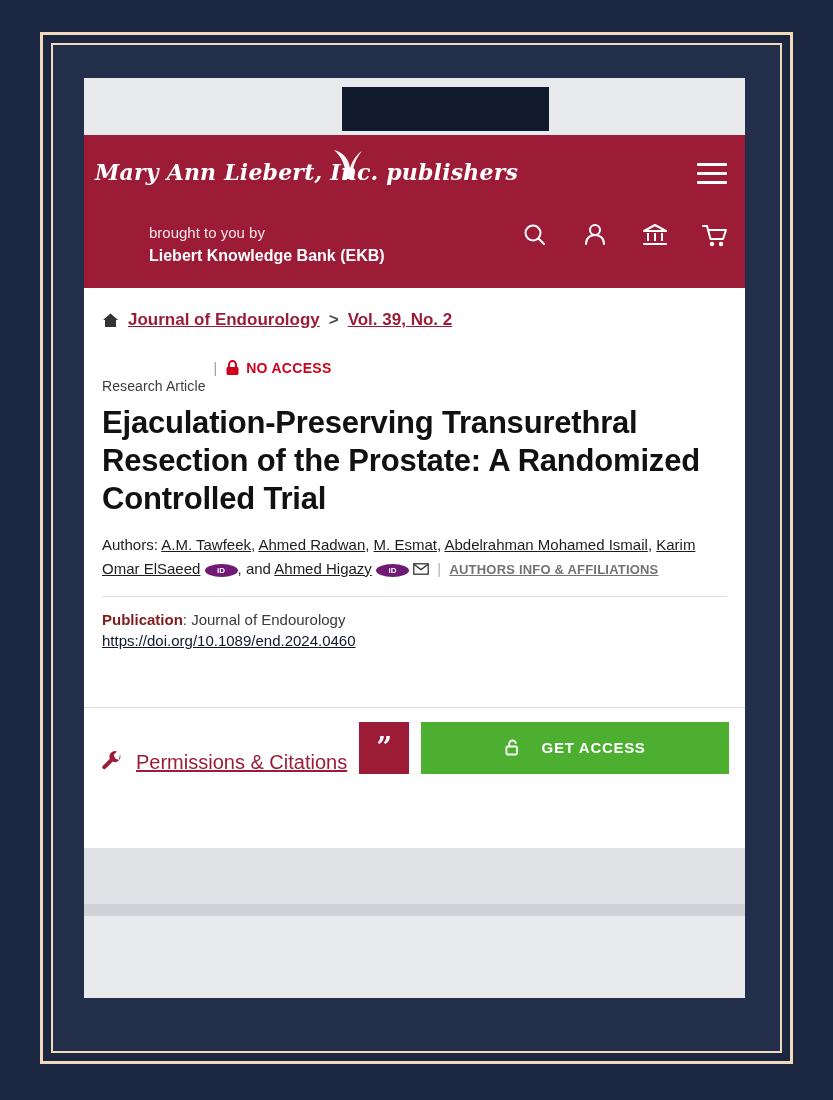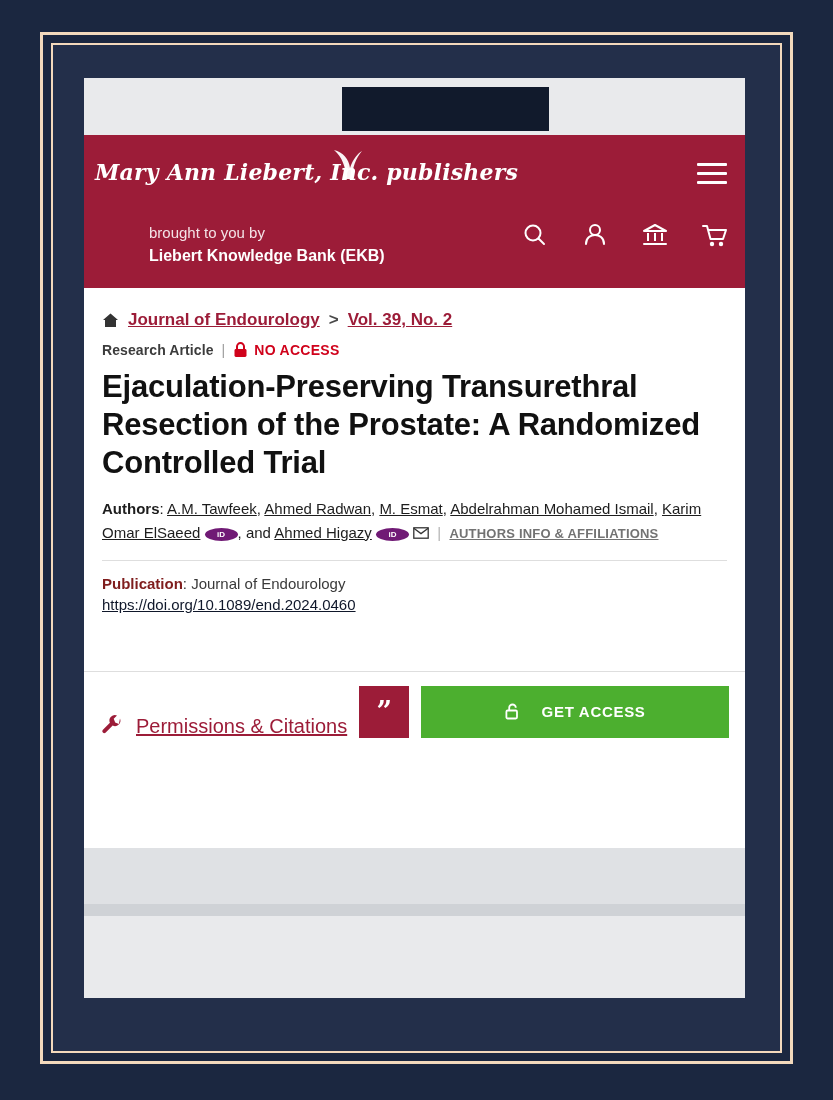--- a/index.html
+++ b/index.html
@@ -162,22 +162,23 @@
 
   .article-type-row {
     display: flex;
     align-items: center;
     gap: 8px;
     font-size: 14px;
     padding-bottom: 10px;
   }
   .article-type {
     color: #3c3c3c;
-    font-weight: 700;
+    font-weight: 400;
     letter-spacing: 0.1px;
+    margin-top: 36px;
   }
   .pipe { color: #9a9a9a; }
   .noaccess {
     display: inline-flex;
     align-items: center;
     gap: 6px;
     color: #d0021b;
     font-weight: 700;
     letter-spacing: 0.3px;
     font-size: 14px;
@@ -202,21 +203,21 @@
     font-weight: 700;
     letter-spacing: -0.2px;
   }
 
   .authors {
     font-size: 15px;
     line-height: 1.55;
     color: #1d1d1d;
     padding-bottom: 12px;
   }
-  .authors .lbl { font-weight: 700; margin-top: 32px; }
+  .authors .lbl { font-weight: 400; margin-top: 32px; }
   .authors a.auth {
     color: #1d1d1d;
     text-decoration: underline;
     cursor: pointer;
   }
   .orcid {
     display: inline-block;
     width: 33px;
     height: 13px;
     border-radius: 50%;

